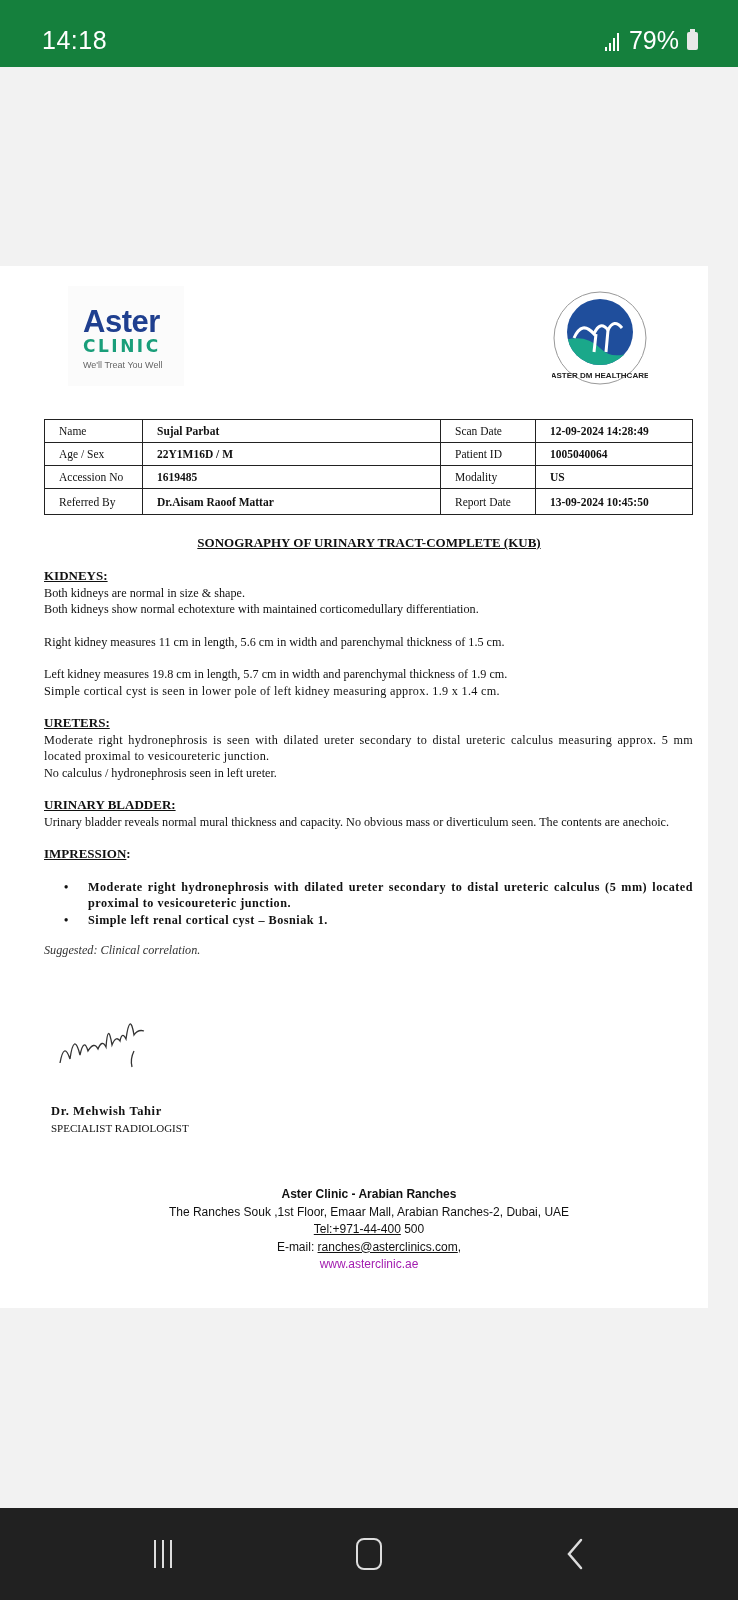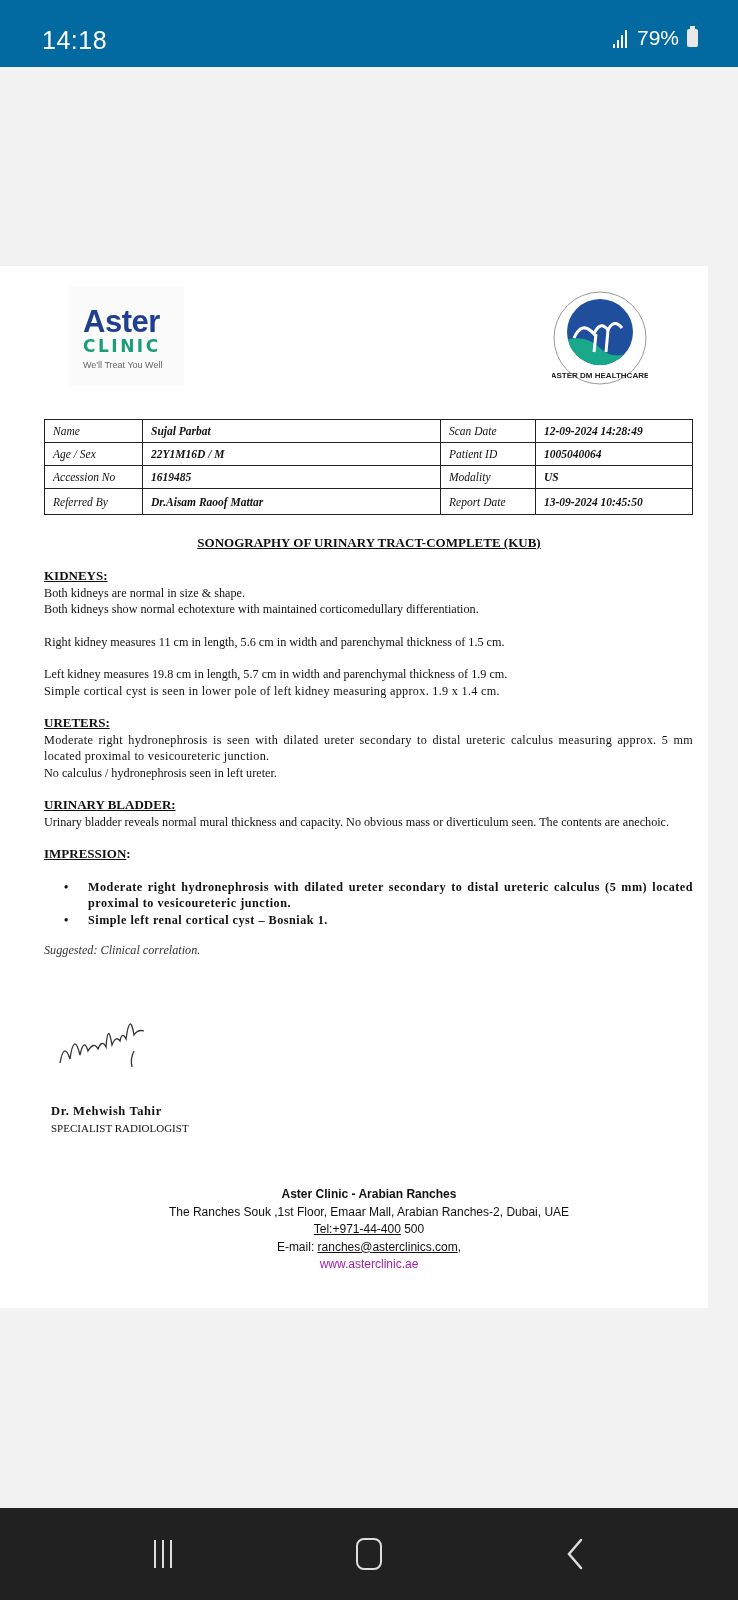--- a/index.html
+++ b/index.html
@@ -1,34 +1,34 @@
 <!DOCTYPE html>
 <html><head>
 <meta charset="utf-8">
 <style>
   html,body{margin:0;padding:0;}
   body{width:738px;height:1600px;background:#f2f2f2;position:relative;overflow:hidden;font-family:"Liberation Serif",serif;color:#111;}
-  .statusbar{position:absolute;left:0;top:0;width:738px;height:67px;background:#0369a1;color:#fff;font-family:"Liberation Sans",sans-serif;}
+  .statusbar{position:absolute;left:0;top:0;width:738px;height:67px;background:#15803d;color:#fff;font-family:"Liberation Sans",sans-serif;}
   .statusbar .time{position:absolute;left:42px;top:26px;font-size:25px;letter-spacing:0.5px;}
-  .statusbar .right{position:absolute;right:40px;top:26px;display:flex;align-items:center;gap:6px;font-size:21px;}
+  .statusbar .right{position:absolute;right:40px;top:26px;display:flex;align-items:center;gap:6px;font-size:25px;}
   .signal{display:flex;align-items:flex-end;gap:2px;height:20px;margin-right:4px;}
   .signal span{display:block;width:2px;background:#fff;}
   .battery{width:11px;height:18px;border-radius:2px;background:#e8e8e8;position:relative;margin-left:2px;}
   .battery:before{content:"";position:absolute;top:-3px;left:3px;width:5px;height:3px;background:#e8e8e8;}
 
   .page{position:absolute;left:0;top:266px;width:708px;height:1042px;background:#fff;}
   .logo-left{position:absolute;left:68px;top:20px;width:116px;height:100px;background:#fbfbfb;}
   .logo-left .aster{position:absolute;left:15px;top:18px;font-family:"Liberation Sans",sans-serif;font-weight:bold;font-size:31px;color:#1f3f8f;letter-spacing:-0.5px;}
   .logo-left .clinic{position:absolute;left:15px;top:50px;font-family:"DejaVu Sans",sans-serif;font-weight:bold;font-size:17px;color:#1a9e7a;letter-spacing:2.5px;}
   .logo-left .tag{position:absolute;left:15px;top:74px;font-family:"Liberation Sans",sans-serif;font-size:9px;color:#666;}
   .logo-right{position:absolute;left:552px;top:24px;width:96px;height:96px;}
 
   .dept{position:absolute;left:0;width:738px;top:127px;text-align:center;font-weight:bold;font-size:14px;}
   table.info{position:absolute;left:44px;top:153px;width:649px;border-collapse:collapse;font-size:11.5px;}
-  table.info td{border:1.5px solid #222;height:22px;padding:0 8px;font-style:italic;}
+  table.info td{border:1.5px solid #222;height:22px;padding:0 14px;}
   table.info td.lbl{font-weight:normal;}
   table.info td.val{font-weight:bold;}
 
   .title{position:absolute;left:0;width:738px;top:269px;text-align:center;font-weight:bold;font-size:13px;text-decoration:underline;}
   .body{position:absolute;left:44px;top:302px;width:649px;font-size:12.2px;line-height:16.5px;}
   .body .h{font-weight:bold;text-decoration:underline;font-size:13px;}
   .body .b{font-weight:normal;letter-spacing:0.3px;}
   .body p{margin:0;}
   .body .gap{height:16px;}
   .body .gapsm{height:14px;}

